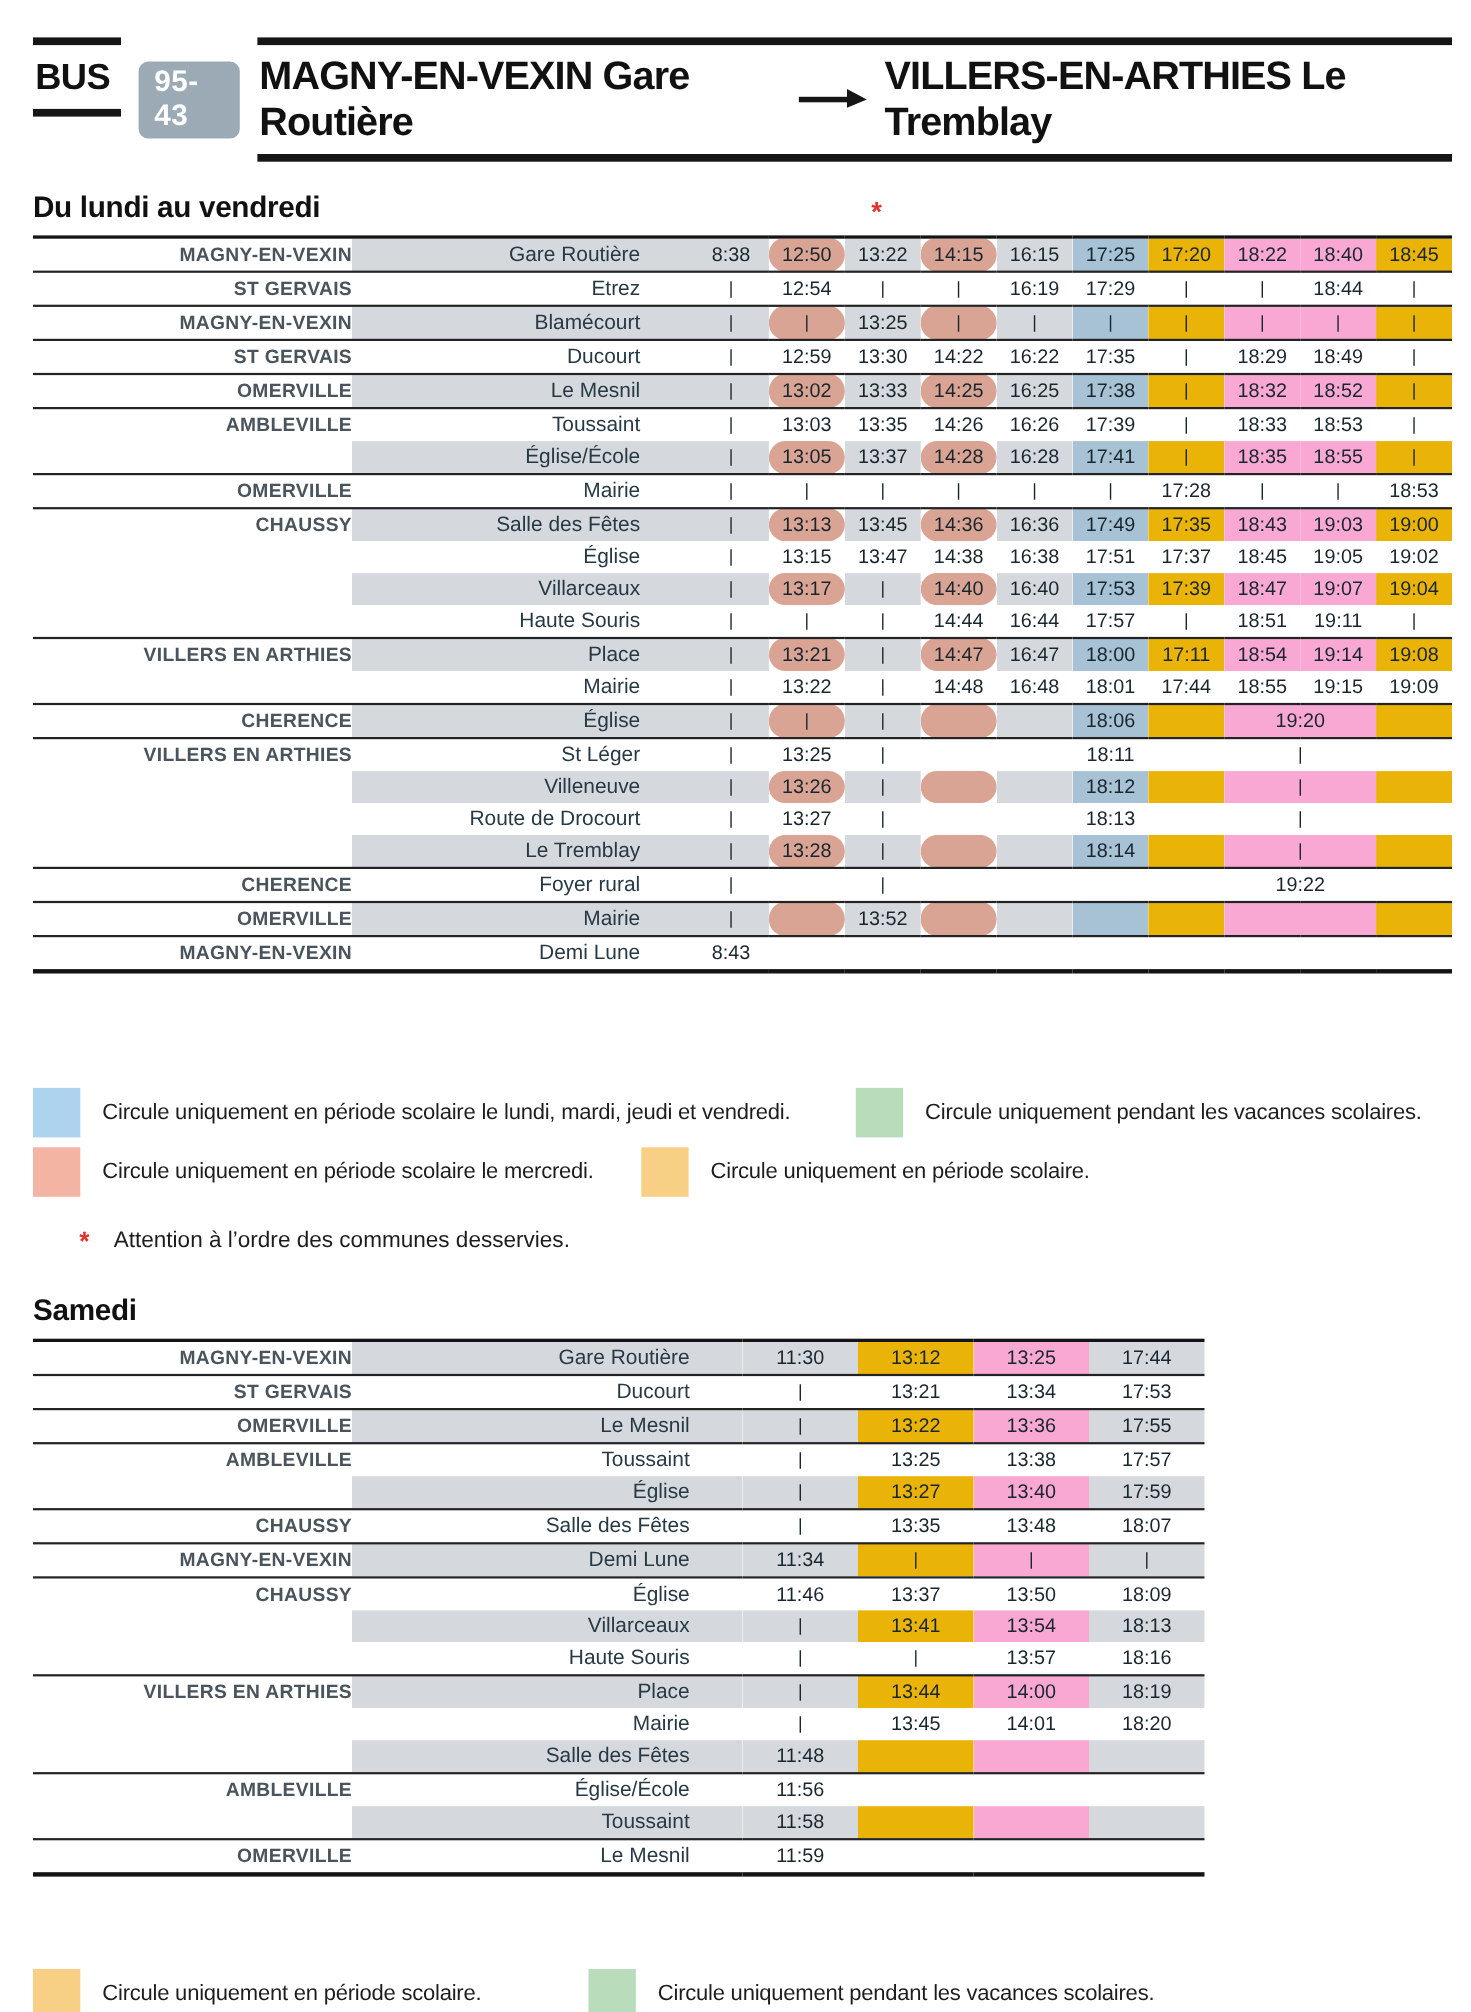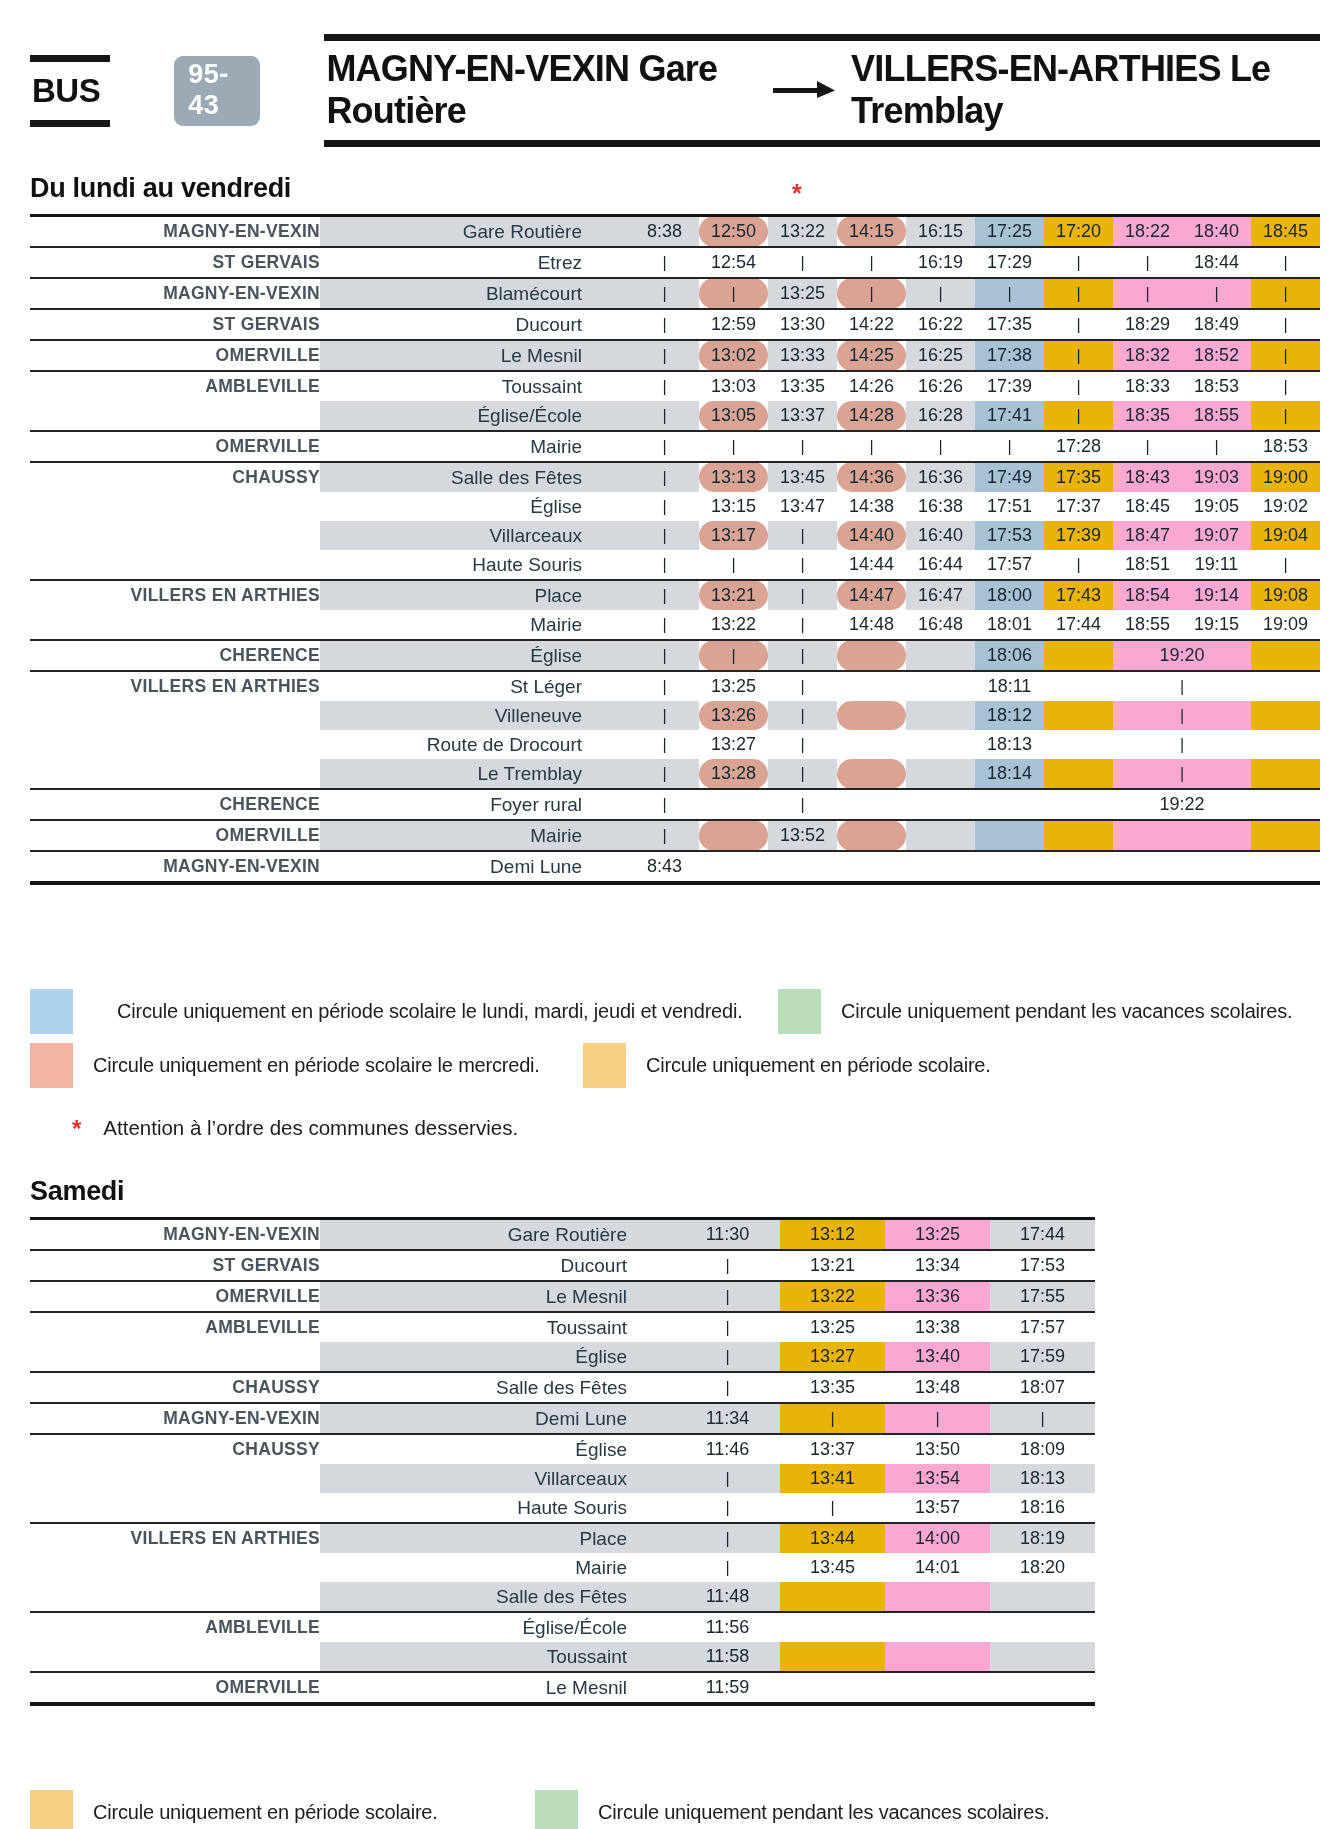--- a/index.html
+++ b/index.html
@@ -1,20 +1,20 @@
 <!DOCTYPE html>
 <html><head>
 <meta charset="utf-8">
 <style>
   html,body { margin:0; padding:0; background:#fff; }
   body { width:1337px; font-family:"Liberation Sans", sans-serif; color:#111; }
   .page { padding:34px 17px 40px 30px; }
 
   
-  .masthead { display:flex; align-items:center;gap:48px; }
+  .masthead { display:flex; align-items:flex-start; }
   .bus-box { border-top:7px solid #161616; border-bottom:7px solid #161616;
              font-size:33px; font-weight:700; letter-spacing:-0.5px;
              padding:10px 10px 10px 2px; display:flex; align-items:center; }
   .badge { align-self:center; background:#9caab6; color:#fff; font-size:27px; font-weight:700;
            border-radius:9px; padding:3px 14px 5px; margin:0 16px; letter-spacing:0.5px; }
   .title-box { border-top:7px solid #161616; border-bottom:7px solid #161616;
                font-size:36px; font-weight:700; letter-spacing:-0.8px;
                padding:7px 6px 8px 2px; display:flex; align-items:center; gap:16px; }
 
   
@@ -40,21 +40,21 @@
   td.c-green  { background:#cce5c8; }  tr.shade td.c-green  { background:#eab308; }
   td.c-yellow { background:#f9d489; }  tr.shade td.c-yellow { background:#f9a8d4; }
   tr.group-start td { border-top:2px solid #232323; }
   td.bar { font-size:16px; }
 
   
   .legend { display:flex; flex-direction:column; gap:9px; }
   #weekday-legend { margin-top:104px; }
   #saturday-legend { margin-top:84px; }
   .legend-row { display:flex; align-items:center; }
-  .legend-row.r1 > .legend-item:first-child { width:748px; flex:0 0 748px;gap:24px; }
+  .legend-row.r1 > .legend-item:first-child { width:748px; flex:0 0 748px; }
   .legend-row.r2 > .legend-item:first-child { width:553px; flex:0 0 553px; }
   .legend-row.s1 > .legend-item:first-child { width:505px; flex:0 0 505px; }
   .legend-item { display:flex; align-items:center; }
   .swatch { width:43px; height:45px; margin-right:20px; flex:0 0 auto; }
   .legend-text { font-size:20px; color:#1d1d1d; letter-spacing:-0.2px; }
   .footnote { margin-top:28px; display:flex; align-items:flex-start; gap:22px; padding-left:42px; }
   .footnote-star { color:#e23129; font-size:24px; font-weight:700; line-height:1.1; }
   .footnote-text { font-size:20.5px; color:#1d1d1d; }
 
   .arrow-icon { display:inline-block; }
@@ -270,21 +270,21 @@
           </tr>
           <tr class="shade group-start">
             <td class="commune">VILLERS EN ARTHIES</td>
             <td class="stop">Place</td>
             <td class="time bar">|</td>
             <td class="time c-salmon">13:21</td>
             <td class="time bar">|</td>
             <td class="time c-salmon">14:47</td>
             <td class="time">16:47</td>
             <td class="time c-blue">18:00</td>
-            <td class="time c-green">17:43</td>
+            <td class="time c-green">17:11</td>
             <td class="time c-yellow">18:54</td>
             <td class="time c-yellow">19:14</td>
             <td class="time c-green">19:08</td>
           </tr>
           <tr class="plain">
             <td class="commune"></td>
             <td class="stop">Mairie</td>
             <td class="time bar">|</td>
             <td class="time c-salmon">13:22</td>
             <td class="time bar">|</td>

